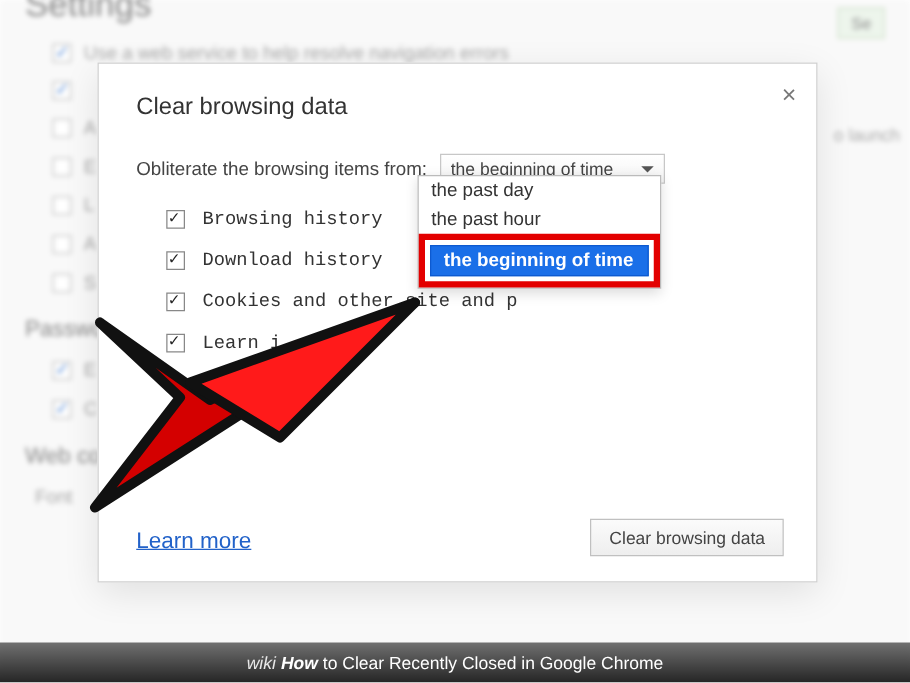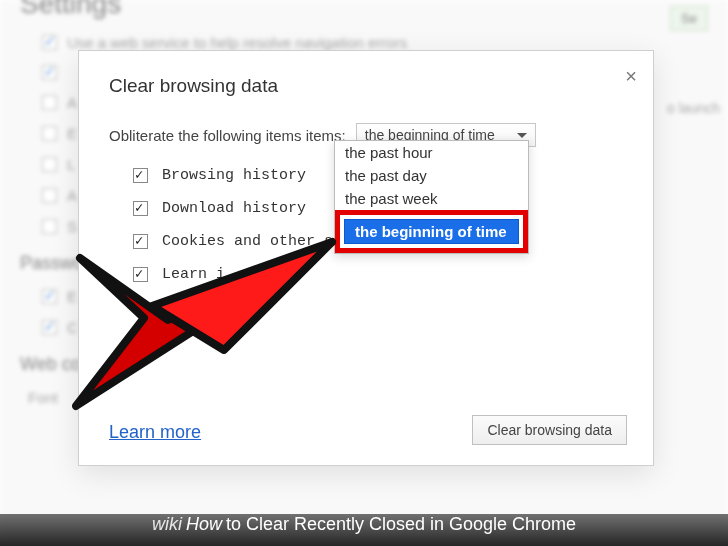--- a/index.html
+++ b/index.html
@@ -146,26 +146,26 @@
       left: 56px; top: 146px;
       width: 300px; height: 300px;
       pointer-events: none;
     }
 
     
     .caption {
       position: absolute; left: 0; right: 0; bottom: 0;
       height: 32px;
       background: linear-gradient(to top, rgba(0,0,0,0.85), rgba(0,0,0,0.55));
-      color: #ddd; font-size: 18px;
-      display: flex; justify-content: center;
+      color: #ddd; font-size: 14px;
+      display: flex; align-items: center; justify-content: center;
       gap: 4px;
     }
     .caption .wiki { color: #e8e8e8; font-style: italic; }
-    .caption .how { color: #fff; font-weight: 400; font-style: italic; }
+    .caption .how { color: #fff; font-weight: 700; font-style: italic; }
     .caption .title { color: #fff; }
   </style>
 </head>
 <body>
 
 <div class="bg">
   <div class="searchbtn">Se</div>
   <h1>Settings</h1>
   <div class="opt">
       <div class="cb on"></div>
@@ -210,21 +210,21 @@
       <span>Font</span>
     </div>
   <div class="launch">o launch</div>
 </div>
 
 <div class="dialog">
   <div class="close">×</div>
   <h2>Clear browsing data</h2>
 
   <div class="promptline">
-    <span>Obliterate the following items items:</span>
+    <span>Obliterate the browsing items from:</span>
     <div class="select">
       <span>the beginning of time</span>
       <span class="arrow"></span>
     </div>
   </div>
 
   <div class="chk-items">
     <div class="chk">
       <div class="cb2 on"></div>
       <span>Browsing history</span>
@@ -248,23 +248,22 @@
   </div>
 
   <a class="learn">Learn more</a>
 
   <div class="btnrow">
     <div class="btn">Clear browsing data</div>
   </div>
 </div>
 
 <div class="dropdown">
+  <div class="dopt">the past day</div>
   <div class="dopt">the past hour</div>
-  <div class="dopt">the past day</div>
-  <div class="dopt">the past week</div>
   <div class="hlwrap">
     <div class="dopt sel">the beginning of time</div>
   </div>
 </div>
 
 <svg class="cursor" viewBox="0 0 300 300">
   <path d="M 276 96
            L 20 260
            L 88 172
            L 24 112

